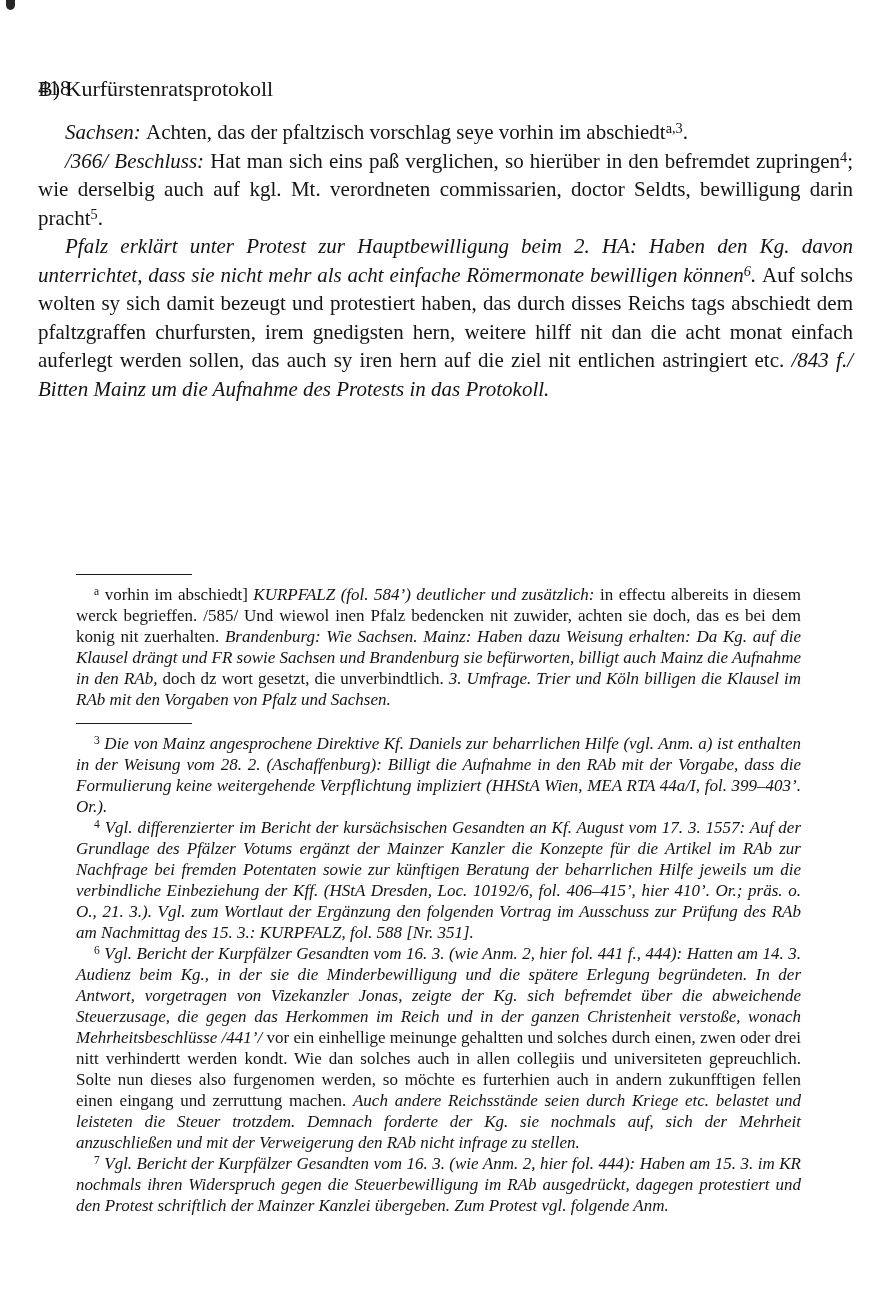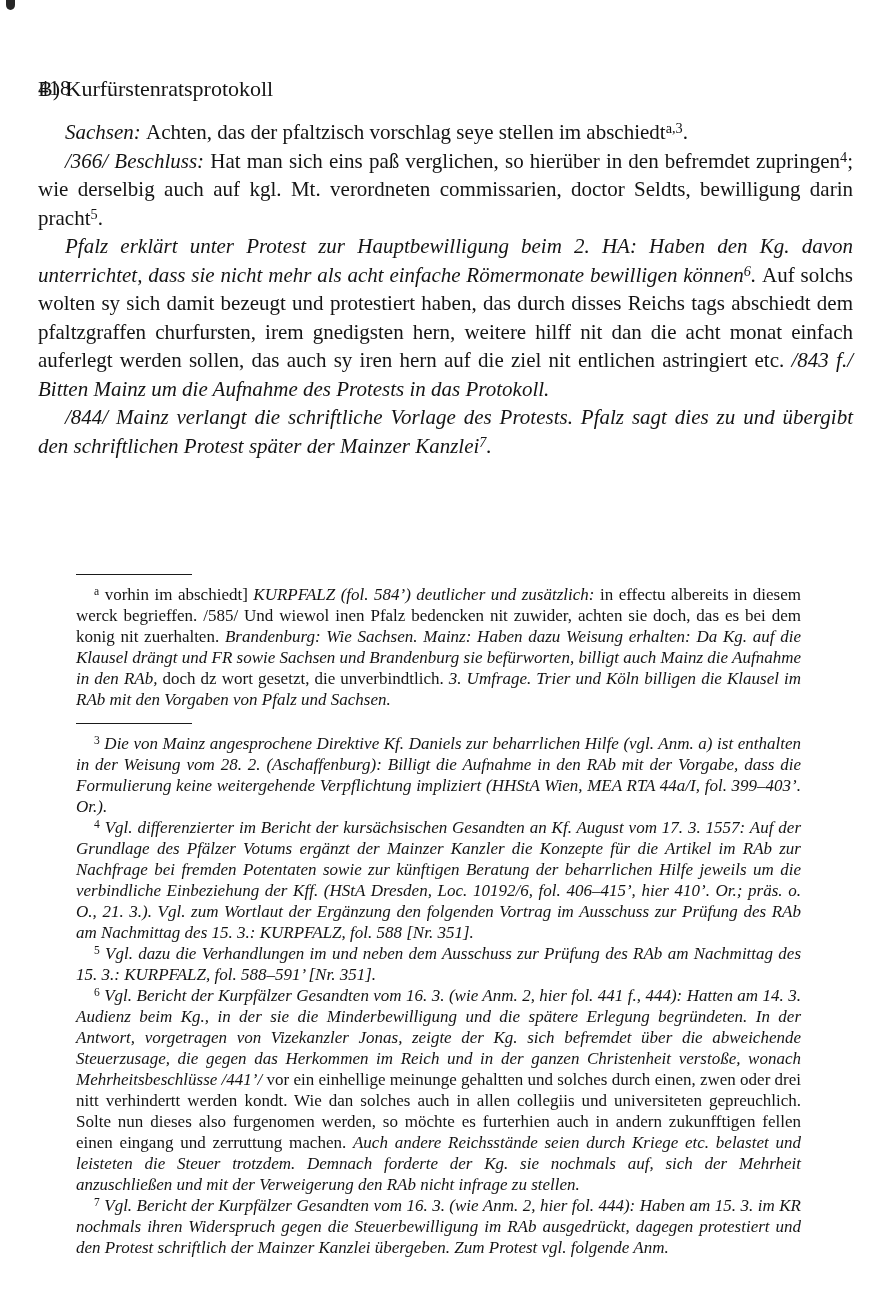--- a/index.html
+++ b/index.html
@@ -58,31 +58,29 @@
   <div class="corner-mark"></div>
 
   <div class="content">
 
     <div class="running-header">
       <span class="page-number">418</span>
       <span class="running-head">B) Kurfürstenratsprotokoll</span>
     </div>
 
     <div class="body-text">
-      <p class="para"><span class="it">Sachsen: </span><span>Achten, das der pfaltzisch vorschlag seye stellen im abschiedt</span><span class="sup">a,3</span><span>.</span></p>
+      <p class="para"><span class="it">Sachsen: </span><span>Achten, das der pfaltzisch vorschlag seye vorhin im abschiedt</span><span class="sup">a,3</span><span>.</span></p>
       <p class="para"><span class="it">/366/ Beschluss: </span><span>Hat man sich eins paß verglichen, so hierüber in den befremdet zupringen</span><span class="sup">4</span><span>; wie derselbig auch auf kgl. Mt. verordneten commissarien, doctor Seldts, bewilligung darin pracht</span><span class="sup">5</span><span>.</span></p>
       <p class="para"><span class="it">Pfalz erklärt unter Protest zur Hauptbewilligung beim 2. HA: Haben den Kg. davon unterrichtet, dass sie nicht mehr als acht einfache Römermonate bewilligen können</span><span class="sup it">6</span><span class="it">. </span><span>Auf solchs wolten sy sich damit bezeugt und protestiert haben, das durch disses Reichs tags abschiedt dem pfaltzgraffen churfursten, irem gnedigsten hern, weitere hilff nit dan die acht monat einfach auferlegt werden sollen, das auch sy iren hern auf die ziel nit entlichen astringiert etc. </span><span class="it">/843 f./ Bitten Mainz um die Aufnahme des Protests in das Protokoll.</span></p>
-      <p class="para"><span class="it">/844/ Mainz verlangt die schriftliche Vorlage des Protests. Pfalz sagt dies zu und übergibt den schriftlichen Protest später der Mainzer Kanzlei</span><span class="sup it">7</span><span class="it">.</span></p>
     </div>
 
     <div class="footnote-area">
       <div class="fn-rule"></div>
       <p class="fn"><span class="sup">a</span><span> vorhin im abschiedt] </span><span class="it">KURPFALZ (fol. 584’) deutlicher und zusätzlich:</span><span> in effectu albereits in diesem werck begrieffen. /585/ Und wiewol inen Pfalz bedencken nit zuwider, achten sie doch, das es bei dem konig nit zuerhalten. </span><span class="it">Brandenburg: Wie Sachsen. Mainz: Haben dazu Weisung erhalten: Da Kg. auf die Klausel drängt und FR sowie Sachsen und Brandenburg sie befürworten, billigt auch Mainz die Aufnahme in den RAb,</span><span> doch dz wort gesetzt, die unverbindtlich. </span><span class="it">3. Umfrage. Trier und Köln billigen die Klausel im RAb mit den Vorgaben von Pfalz und Sachsen.</span></p>
       <div class="fn-rule rule2"></div>
       <p class="fn"><span class="sup">3</span><span class="it"> Die von Mainz angesprochene Direktive Kf. Daniels zur beharrlichen Hilfe (vgl. Anm. a) ist enthalten in der Weisung vom 28. 2. (Aschaffenburg): Billigt die Aufnahme in den RAb mit der Vorgabe, dass die Formulierung keine weitergehende Verpflichtung impliziert (HHStA Wien, MEA RTA 44a/I, fol. 399–403’. Or.).</span></p>
       <p class="fn"><span class="sup">4</span><span class="it"> Vgl. differenzierter im Bericht der kursächsischen Gesandten an Kf. August vom 17. 3. 1557: Auf der Grundlage des Pfälzer Votums ergänzt der Mainzer Kanzler die Konzepte für die Artikel im RAb zur Nachfrage bei fremden Potentaten sowie zur künftigen Beratung der beharrlichen Hilfe jeweils um die verbindliche Einbeziehung der Kff. (HStA Dresden, Loc. 10192/6, fol. 406–415’, hier 410’. Or.; präs. o. O., 21. 3.). Vgl. zum Wortlaut der Ergänzung den folgenden Vortrag im Ausschuss zur Prüfung des RAb am Nachmittag des 15. 3.: KURPFALZ, fol. 588 [Nr. 351].</span></p>
-      <p class="fn"><span class="sup">5</span><span class="it"> Vgl. dazu die Verhandlungen im und neben dem Ausschuss zur Prüfung des RAb am Nachmittag des 15. 3.: KURPFALZ, fol. 588–591’ [Nr. 351].</span></p>
       <p class="fn"><span class="sup">6</span><span class="it"> Vgl. Bericht der Kurpfälzer Gesandten vom 16. 3. (wie Anm. 2, hier fol. 441 f., 444): Hatten am 14. 3. Audienz beim Kg., in der sie die Minderbewilligung und die spätere Erlegung begründeten. In der Antwort, vorgetragen von Vizekanzler Jonas, zeigte der Kg. sich befremdet über die abweichende Steuerzusage, die gegen das Herkommen im Reich und in der ganzen Christenheit verstoße, wonach Mehrheitsbeschlüsse /441’/ </span><span>vor ein einhellige meinunge gehaltten und solches durch einen, zwen oder drei nitt verhindertt werden kondt. Wie dan solches auch in allen collegiis und universiteten gepreuchlich. Solte nun dieses also furgenomen werden, so möchte es furterhien auch in andern zukunfftigen fellen einen eingang und zerruttung machen. </span><span class="it">Auch andere Reichsstände seien durch Kriege etc. belastet und leisteten die Steuer trotzdem. Demnach forderte der Kg. sie nochmals auf, sich der Mehrheit anzuschließen und mit der Verweigerung den RAb nicht infrage zu stellen.</span></p>
       <p class="fn"><span class="sup">7</span><span class="it"> Vgl. Bericht der Kurpfälzer Gesandten vom 16. 3. (wie Anm. 2, hier fol. 444): Haben am 15. 3. im KR nochmals ihren Widerspruch gegen die Steuerbewilligung im RAb ausgedrückt, dagegen protestiert und den Protest schriftlich der Mainzer Kanzlei übergeben. Zum Protest vgl. folgende Anm.</span></p>
     </div>
 
   </div>
 </div>
 
 </body></html>

